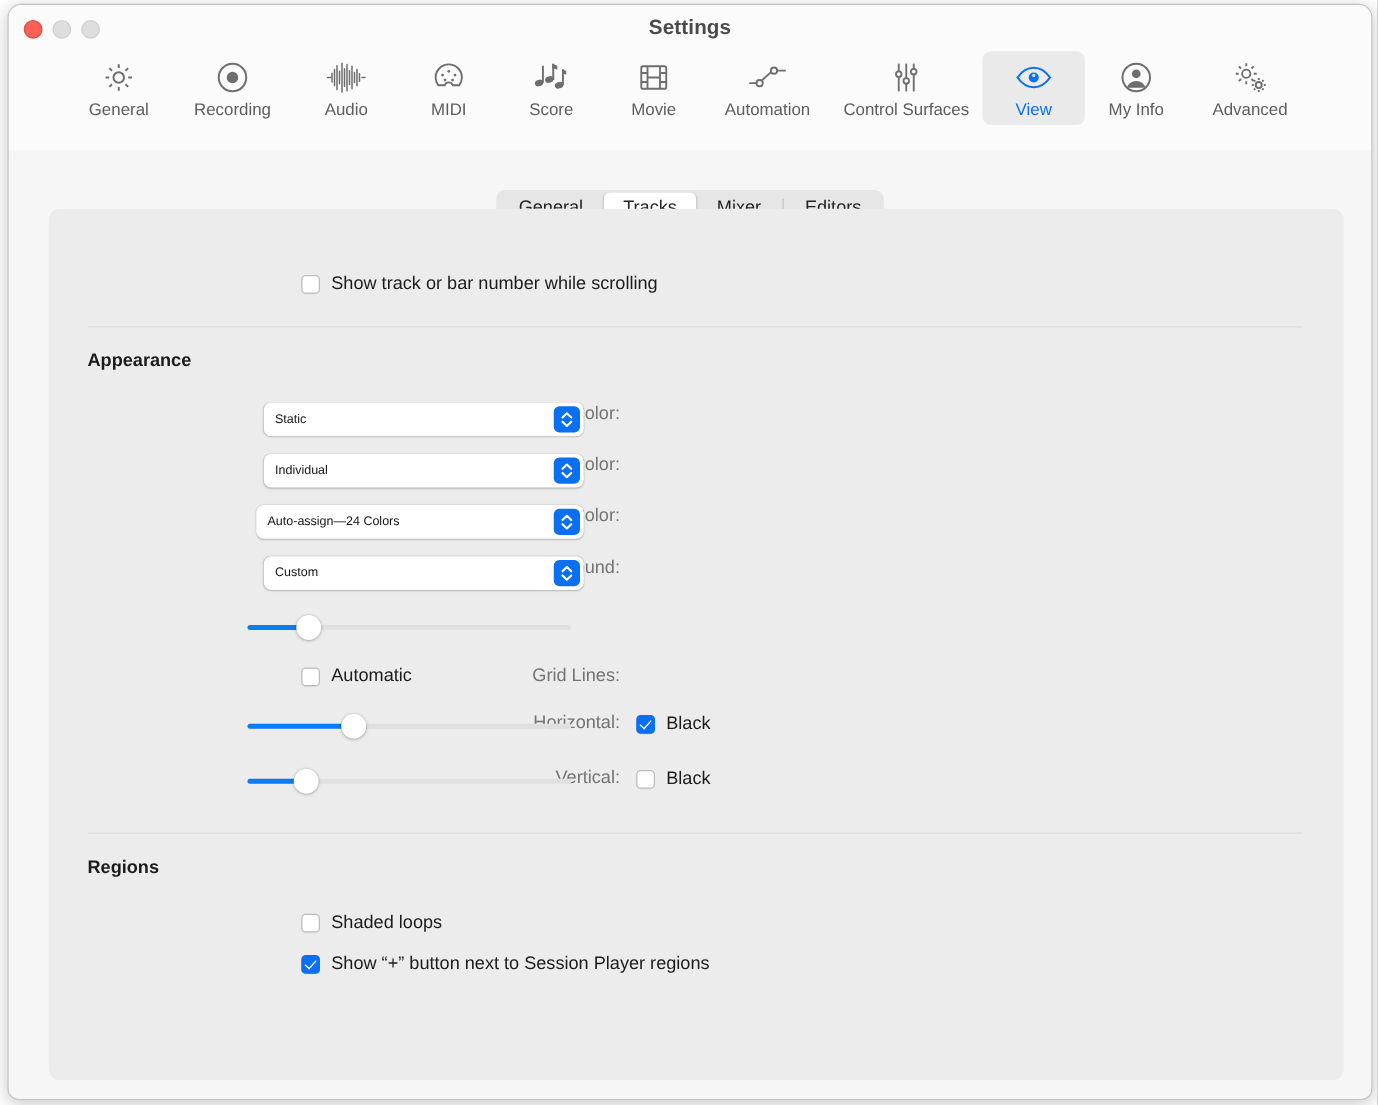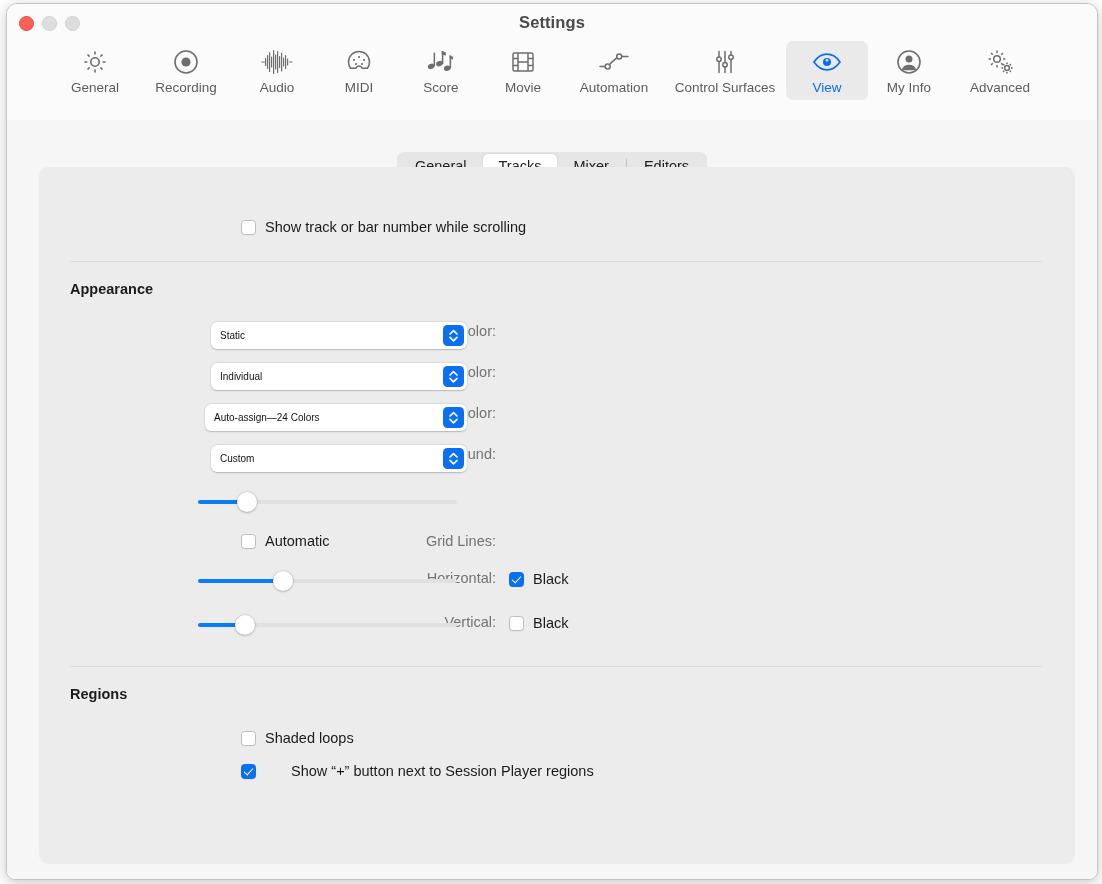--- a/index.html
+++ b/index.html
@@ -545,21 +545,21 @@
 
         <div class="divider" style="left:31px; top:499px; width:972px;"></div>
 
         <div class="section-title" style="left:31px; top:519px;">Regions</div>
 
         <div class="row" style="left:163px; top:563px;">
           <div class="cb"></div>
           <div class="cb-label">Shaded loops</div>
         </div>
 
-        <div class="row" style="left:163px; top:596px;gap:26px;">
+        <div class="row" style="left:163px; top:596px;">
           <div class="cb checked"></div>
           <div class="cb-label">Show “+” button next to Session Player regions</div>
         </div>
 
       </div>
     </div>
 
   </div>
 </div>
 

